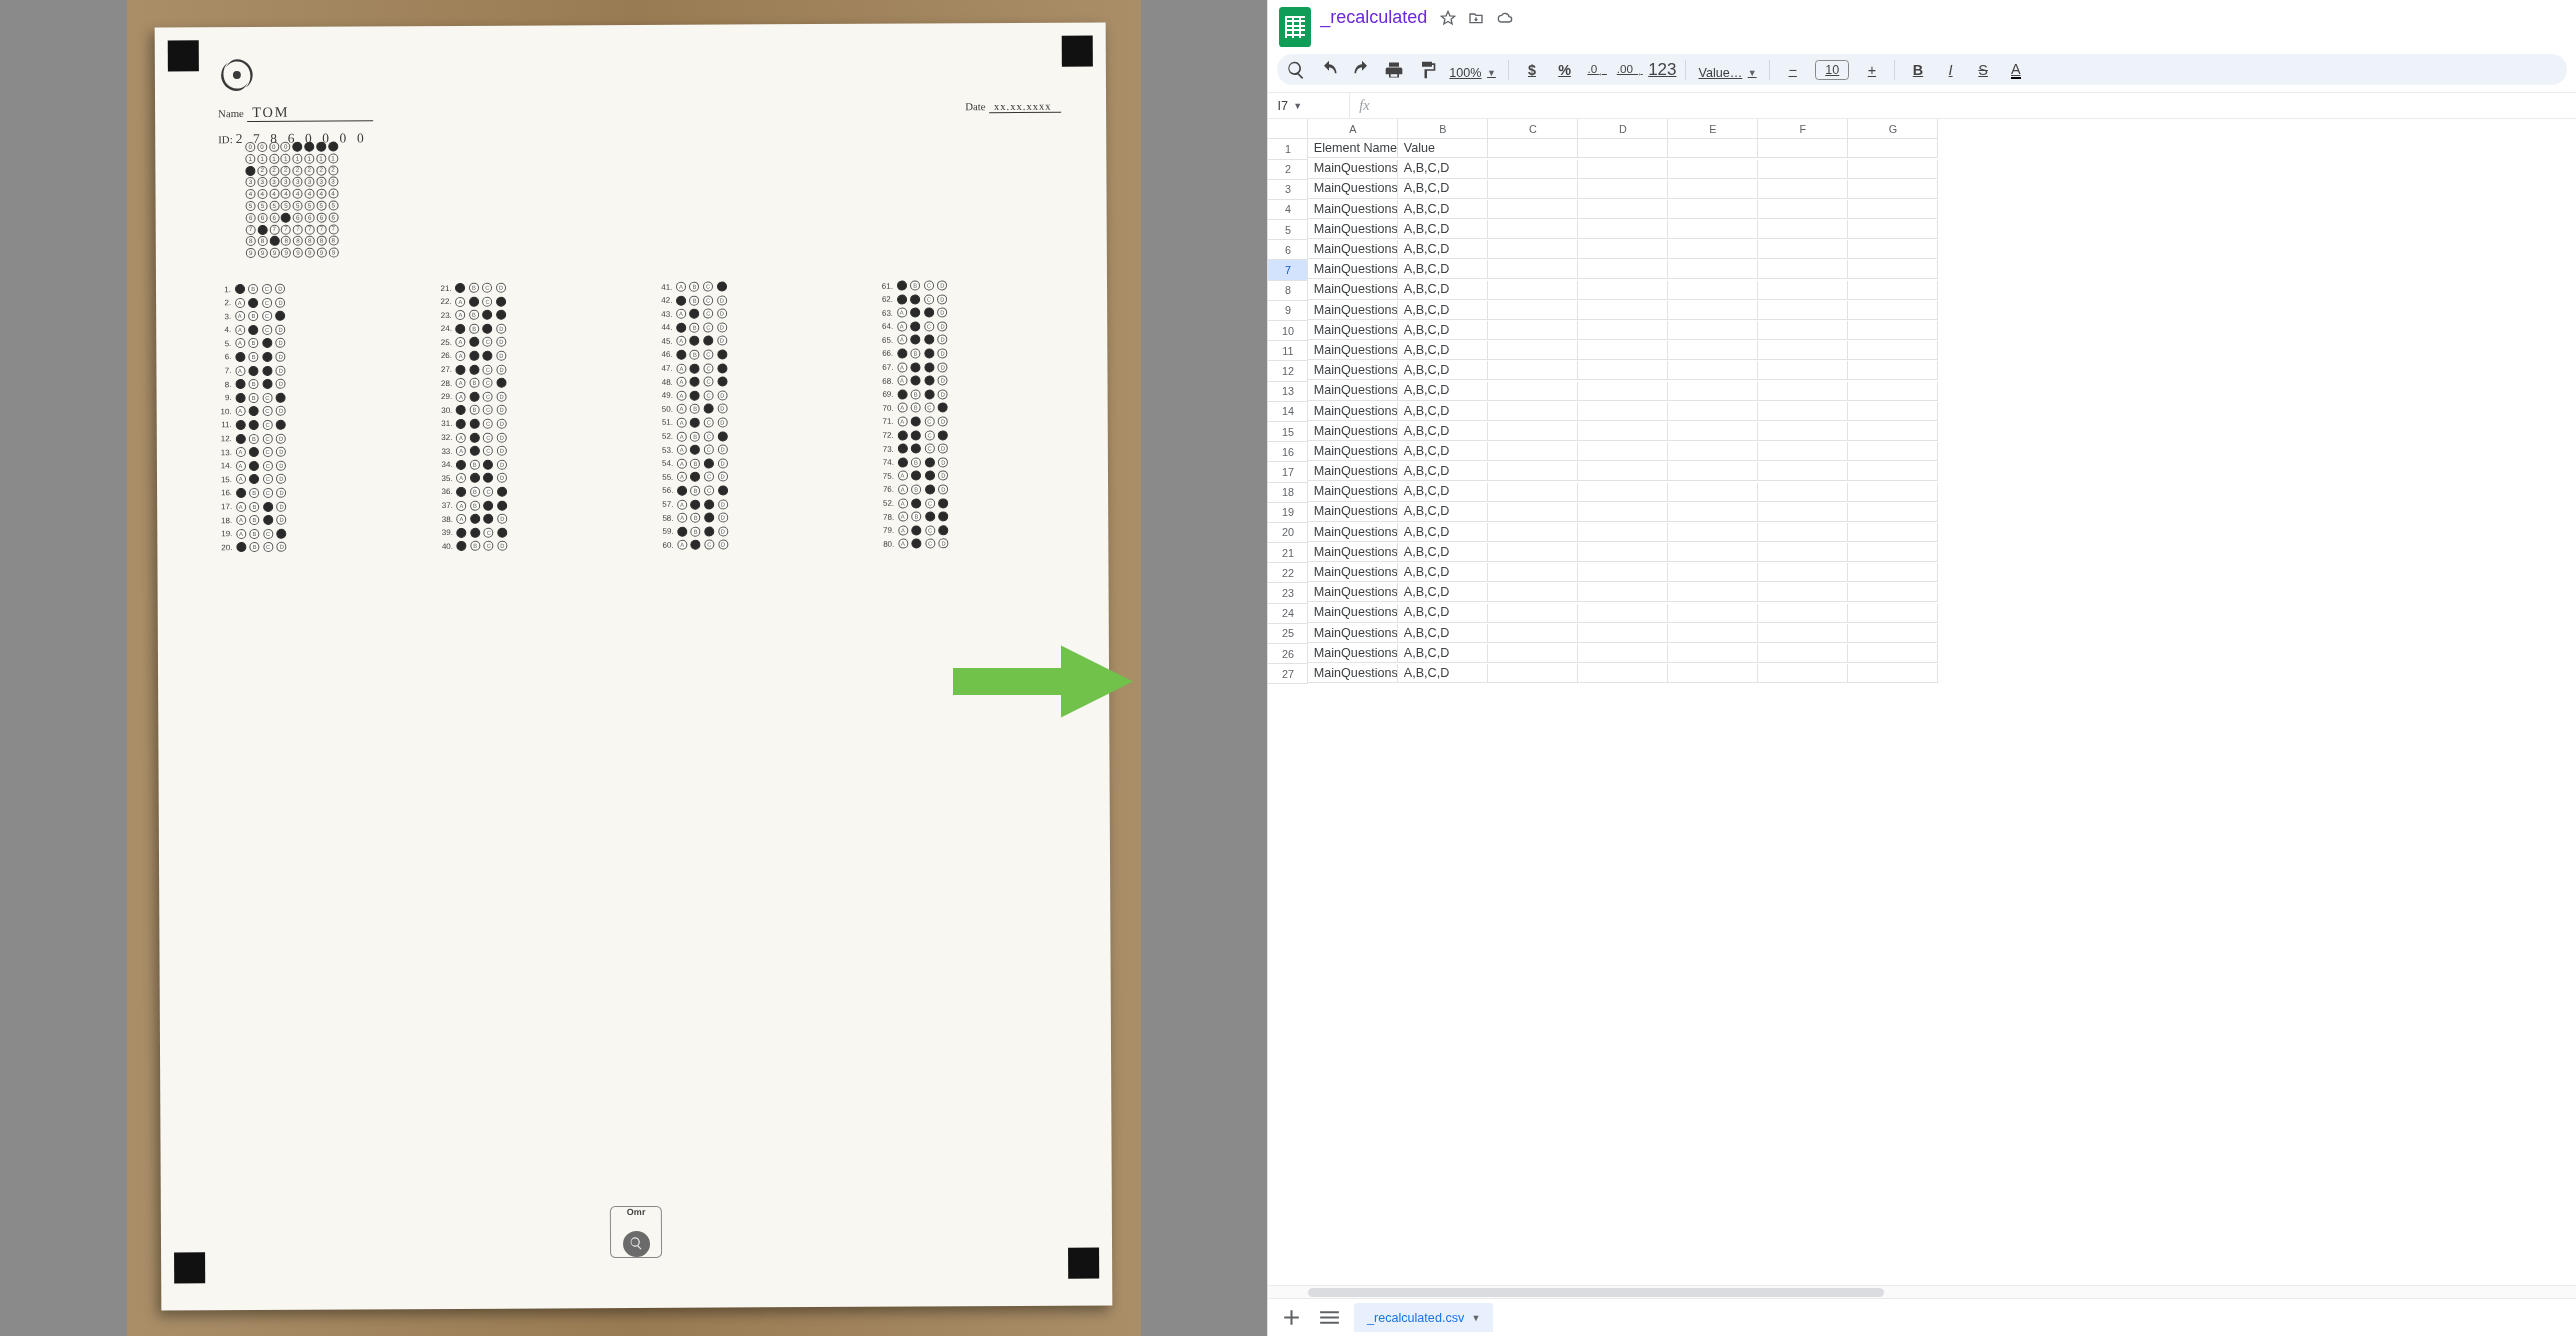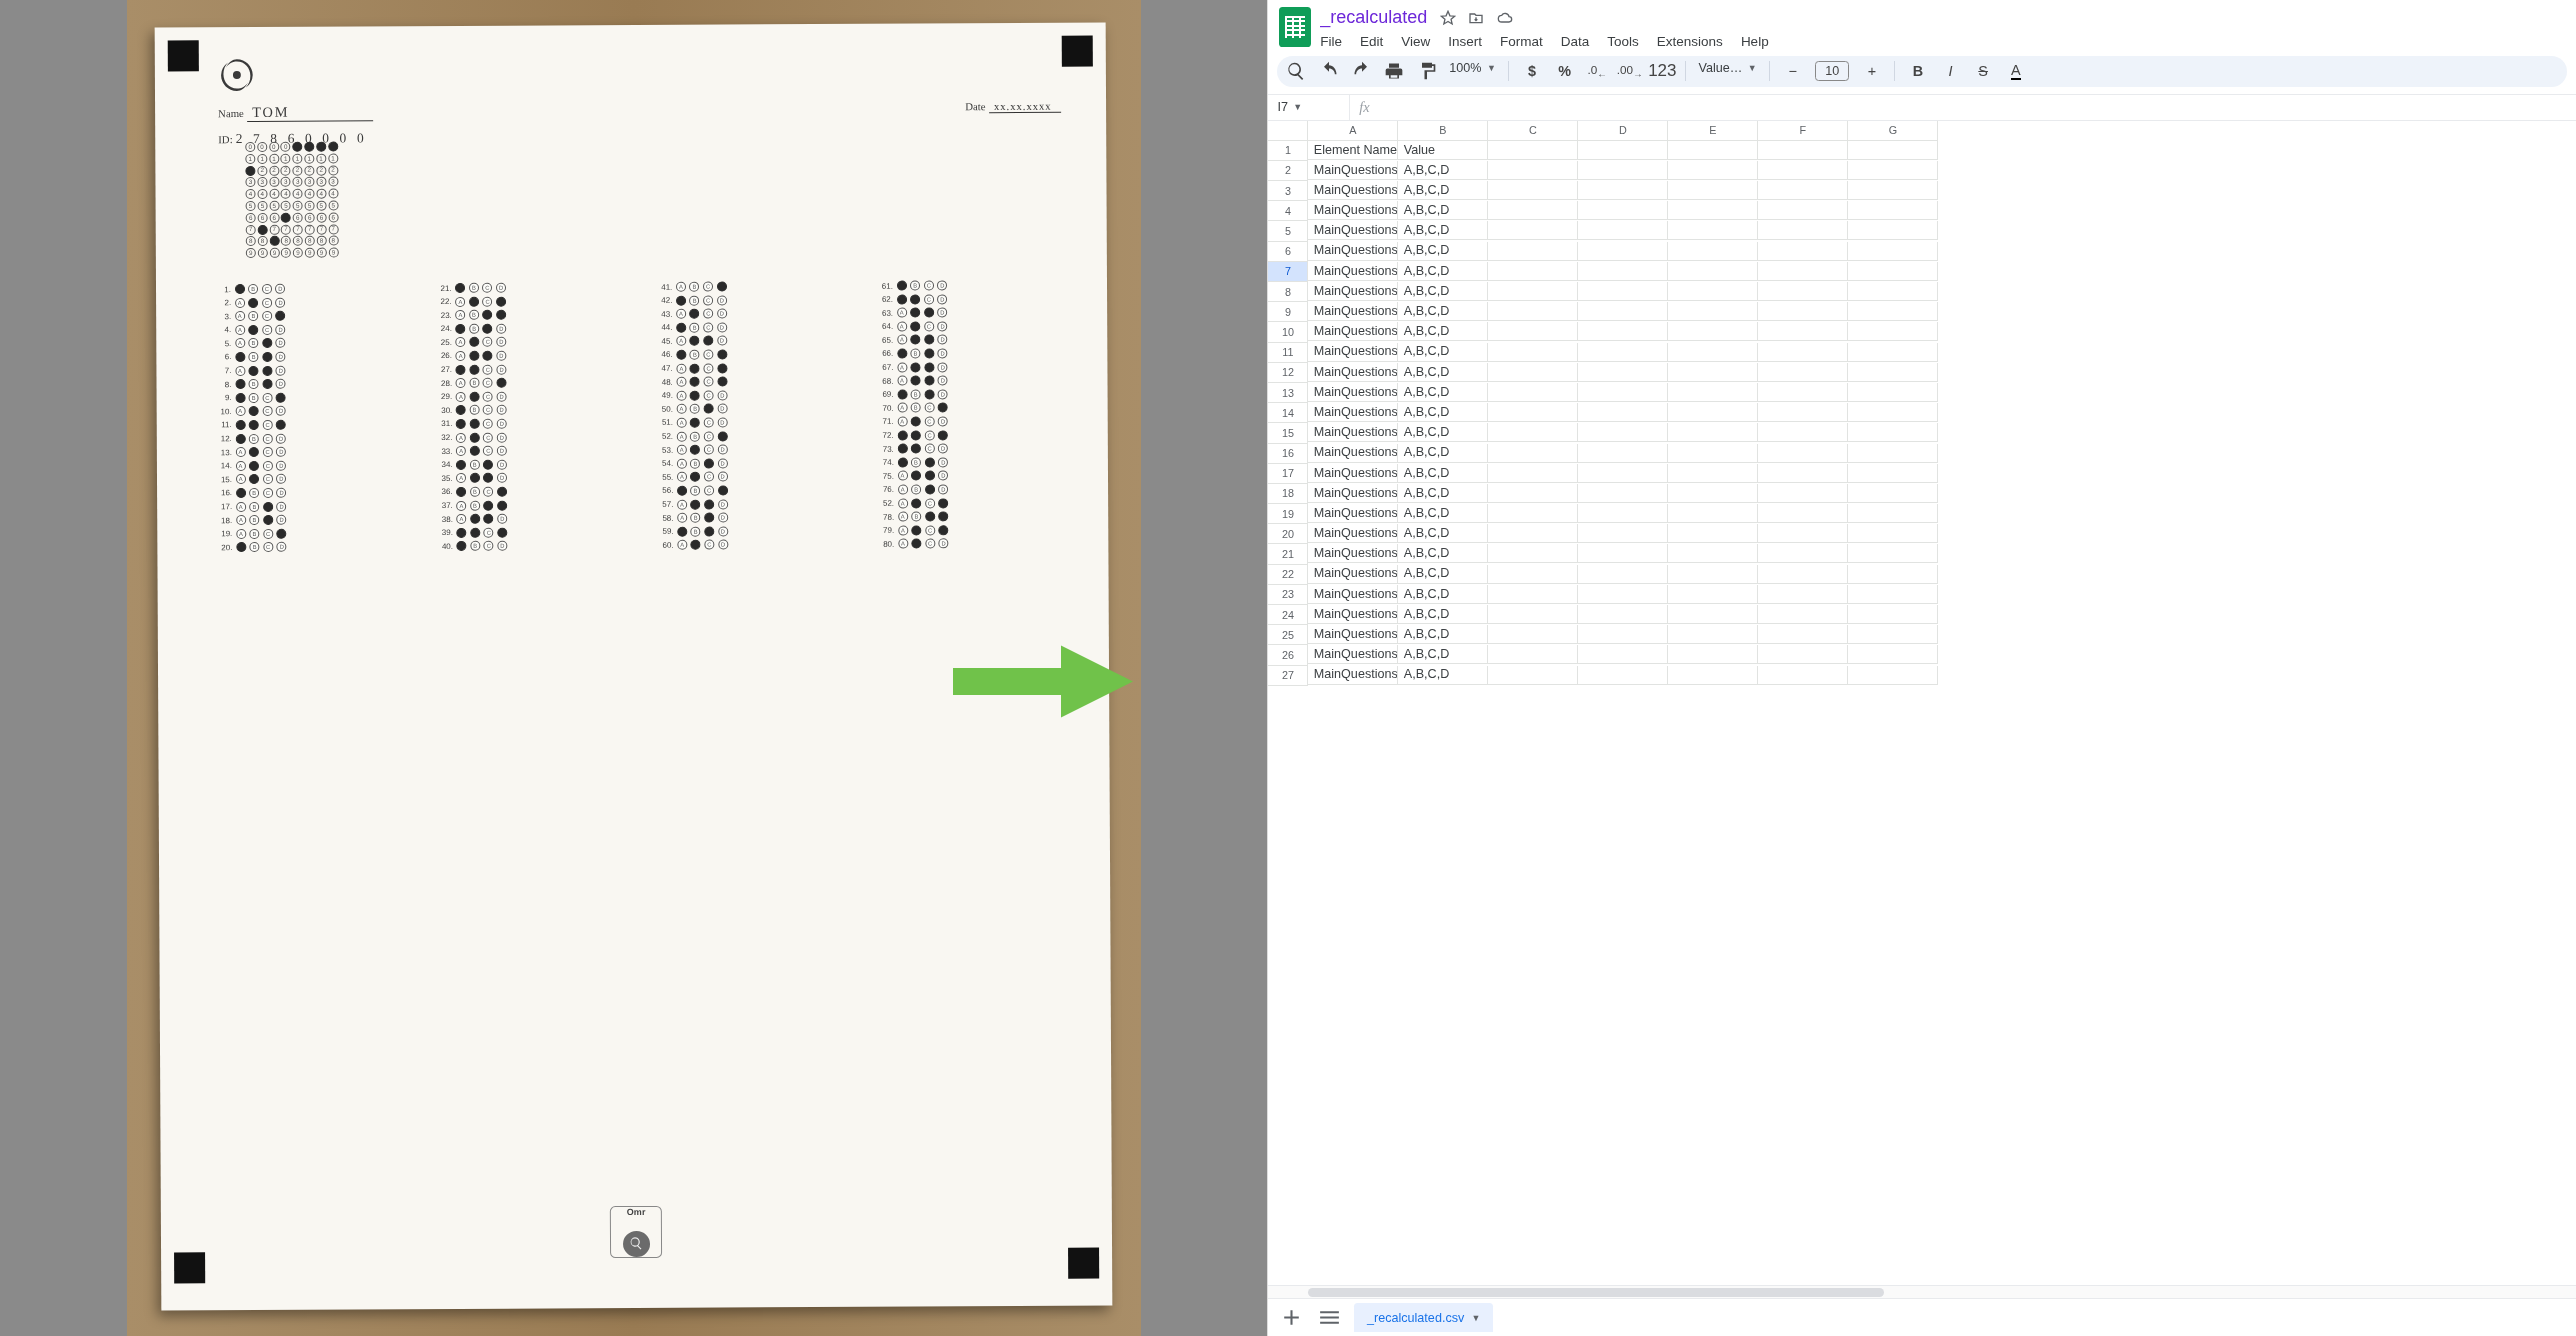--- a/index.html
+++ b/index.html
@@ -60,21 +60,21 @@
   .gs-top{ padding:7.2px 10.8px 0; display:flex; align-items:flex-start; gap:9px;}
   .gs-icon{ width:32px; height:40px; background:#0f9d58; border-radius:3.6px; position:relative; flex:none;}
   .gs-icon::before{content:"";position:absolute;inset:9px 6.3px;background:repeating-linear-gradient(#fff 0 1.8px, transparent 1.8px 4.5px), repeating-linear-gradient(90deg,#fff 0 1.8px, transparent 1.8px 7.2px); }
   .gs-titleblock{ flex:1; }
   .gs-titlerow{ display:flex; align-items:center; gap:12.6px;}
   .gs-title{ font-size:18px; color:#6d28d9; }
   .gs-tb-ico{ width:16px; height:16px; fill:#5f6368; }
   .gs-menus{ display:flex; gap:18px; margin-top:5.4px; color:#3c4043; font-size:13.5px;}
   .gs-menus span{ cursor:default;}
 
-  .gs-toolbar{ margin:7.2px 9px 0; background:#eef3fa; border-radius:25px; padding:5.4px 9px; display:flex; align-items:flex-start; gap:12.6px; color:#444;}
+  .gs-toolbar{ margin:7.2px 9px 0; background:#eef3fa; border-radius:25px; padding:5.4px 9px; display:flex; align-items:flex-end; gap:12.6px; color:#444;text-decoration:underline;}
   .tbtn{ width:20px; height:20px; display:flex;align-items:center;justify-content:center; fill:#444;}
   .tsep{ width:0.9px; height:20px; background:#d0d7e2;}
   .tlabel{ font-size:12.6px; color:#3c4043; display:flex; align-items:center; gap:5.4px;}
   .tcaret{ font-size:9px; color:#5f6368;}
   .fsz-box{ border:0.9px solid #888; border-radius:3.6px; padding:1.8px 9px; font-size:12.6px;}
 
   .gs-fxbar{ display:flex; align-items:center; border-top:0.9px solid #e8eaed; border-bottom:0.9px solid #e8eaed; margin-top:7.2px;}
   .cellref{ width:81px; padding:5.4px 9px; font-size:12.6px; color:#3c4043; display:flex; align-items:center; gap:5.4px;}
   .cellref .tcaret{color:#5f6368;}
   .fx{ color:#9aa0a6; font-style:italic; padding:0 9px; font-family:"Times New Roman",serif;}
@@ -826,31 +826,20 @@
             <path fill="none" stroke="#5f6368" stroke-width="2" d="M12 17.3l-6.2 3.7 1.6-7L2 9.3l7.1-.6L12 2l2.9 6.7 7.1.6-5.4 4.7 1.6 7z"></path>
           </svg>
         <svg class="gs-tb-ico" viewBox="0 0 24 24">
             <path fill="none" stroke="#5f6368" stroke-width="2" d="M3 6h7l2 2h9v11H3z"></path>
             <path stroke="#5f6368" stroke-width="2" d="M12 11v5m-2-2l2 2 2-2" fill="none"></path>
           </svg>
         <svg class="gs-tb-ico" viewBox="0 0 24 24">
             <path fill="none" stroke="#5f6368" stroke-width="2" d="M7 18a5 5 0 010-10 6 6 0 0111 2 4 4 0 010 8H7z"></path>
           </svg>
       </div>
-      <div class="gs-menus" id="menus">
-          <span>File</span>
-          <span>Edit</span>
-          <span>View</span>
-          <span>Insert</span>
-          <span>Format</span>
-          <span>Data</span>
-          <span>Tools</span>
-          <span>Extensions</span>
-          <span>Help</span>
-        </div>
     </div>
   </div>
 
   <div class="gs-toolbar">
     <span class="tbtn">
         <svg viewBox="0 0 24 24">
           <path d="M10 2a8 8 0 015.3 13.9l5.4 5.4-1.4 1.4-5.4-5.4A8 8 0 1110 2zm0 2a6 6 0 100 12 6 6 0 000-12z"></path>
         </svg>
       </span>
     <span class="tbtn">

